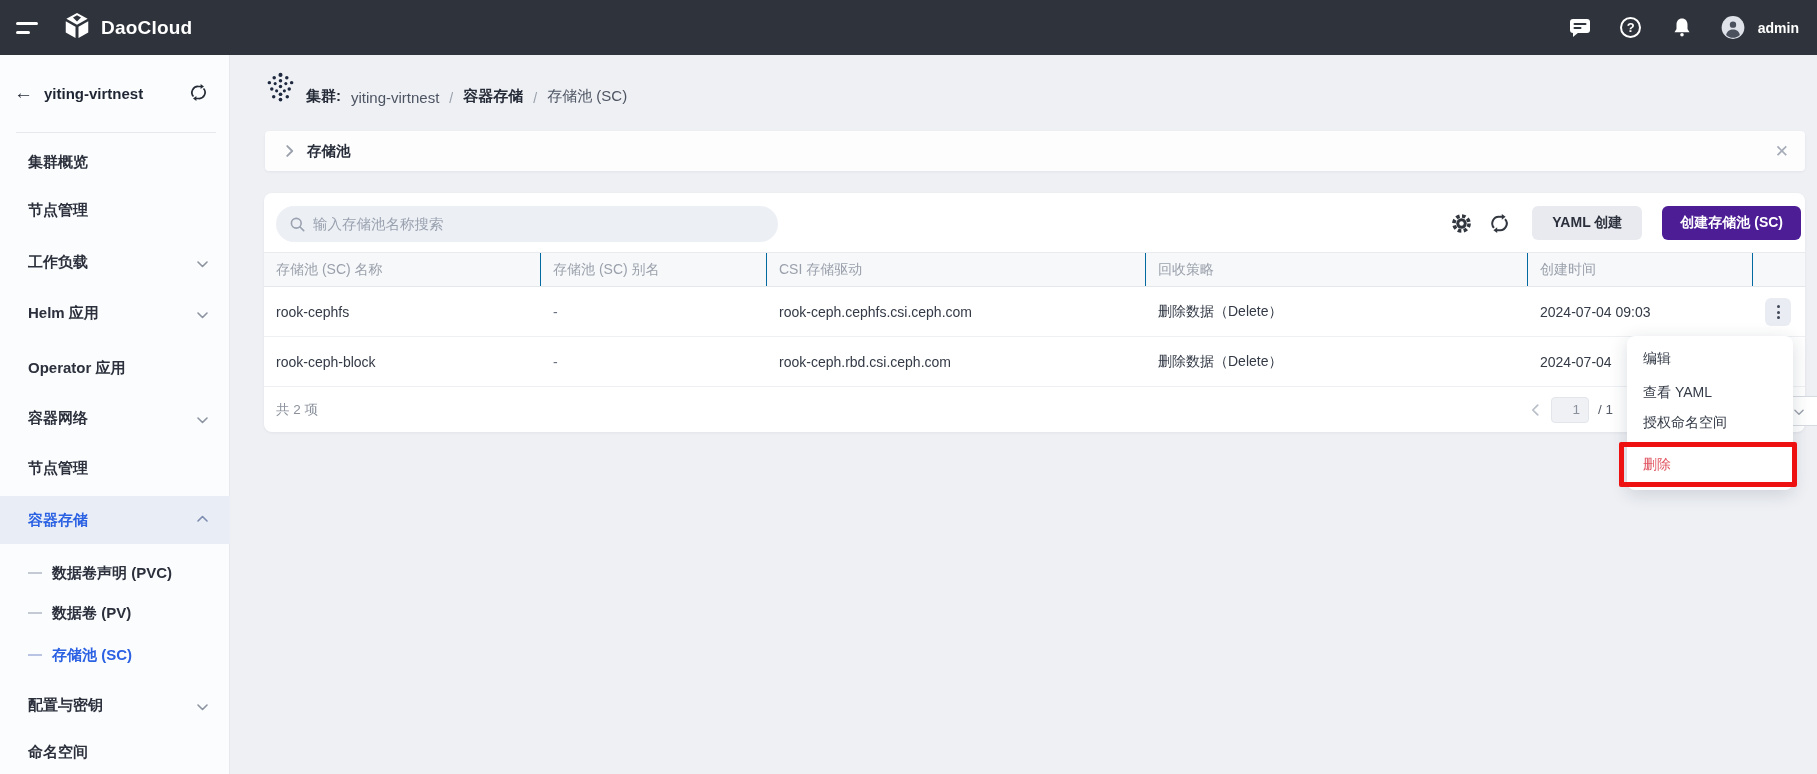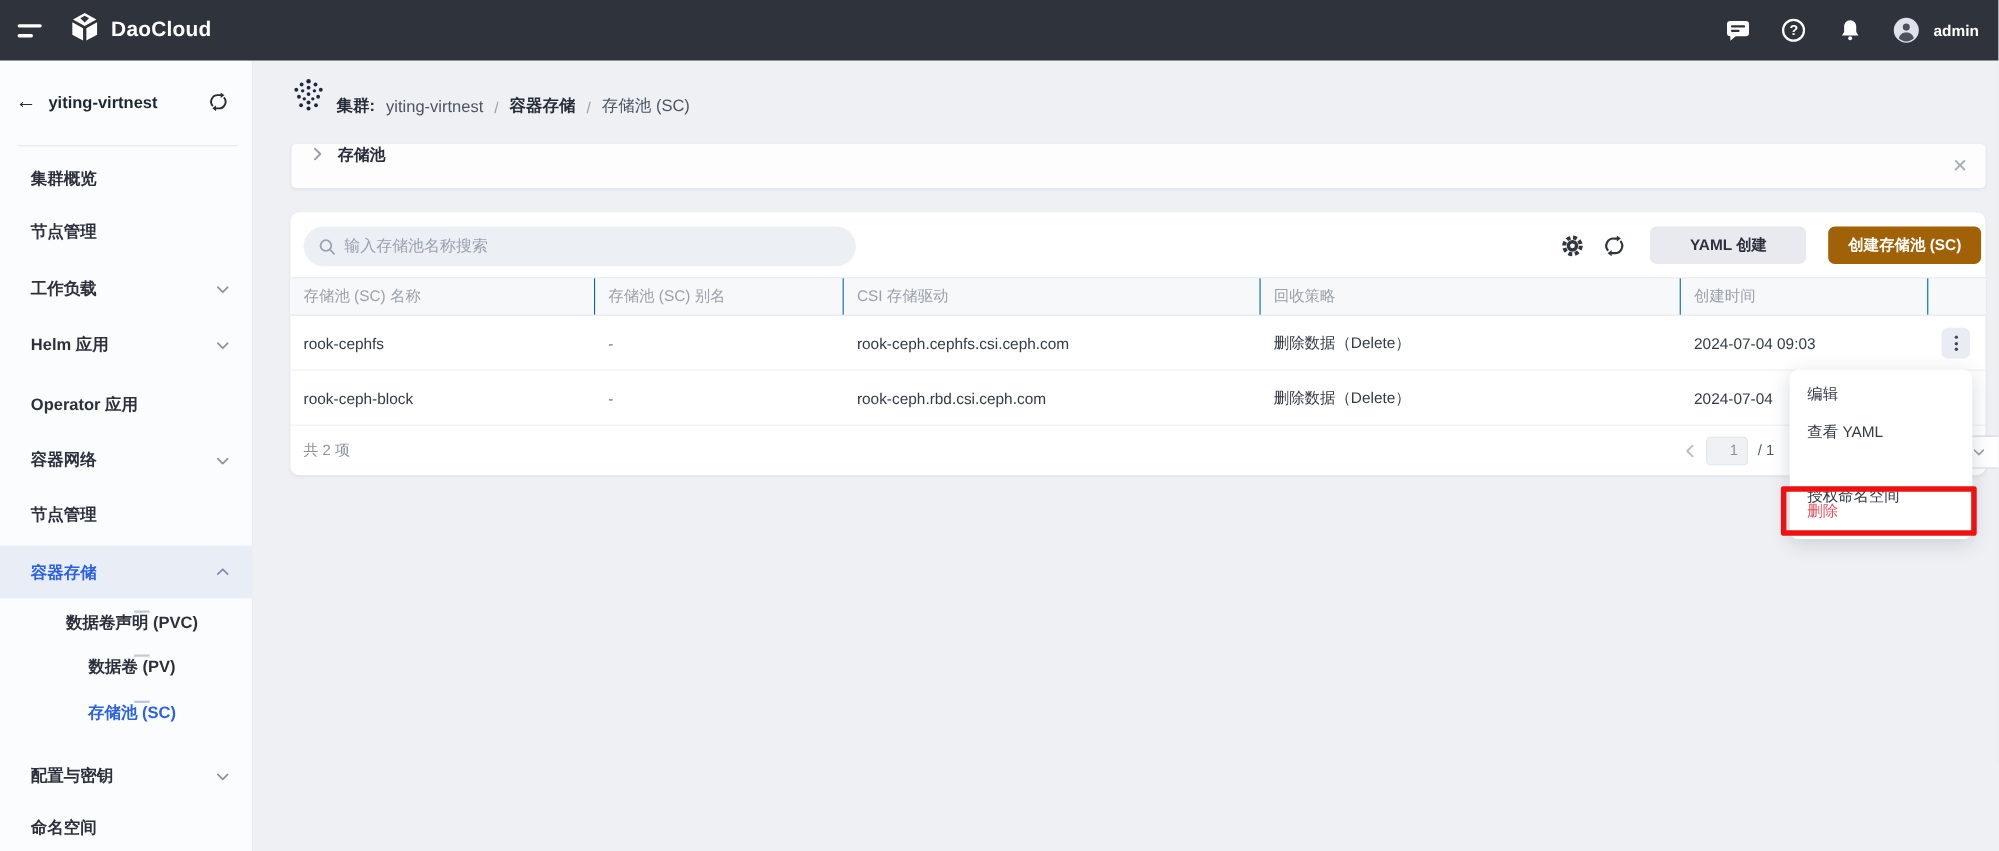--- a/index.html
+++ b/index.html
@@ -29,35 +29,35 @@
   .cluster-name { position:absolute; left:44px; top:30px; font-size:15px; font-weight:bold; color:#1f2633; }
   .sync-icon { position:absolute; right:22px; top:29px; cursor:pointer; }
   .sb-item { position:absolute; left:0; width:230px; height:48px; display:flex; align-items:center;
              font-size:15px; color:#2b303c; cursor:pointer; }
   .sb-item .lbl { margin-left:28px; font-weight:600; }
   .sb-item .chev { position:absolute; right:22px; color:#8d94a1; }
   .sb-item.active-parent { background:#e9edf5; }
   .sb-item.active-parent .lbl { color:#2b61e3; }
   .sb-item.active-parent .chev { color:#7d8cb0; transform:rotate(180deg); }
   .sb-sub { position:absolute; left:0; width:230px; height:36px; display:flex; align-items:center;
-            font-size:15px; color:#2b303c; cursor:pointer;flex-direction:column; }
+            font-size:15px; color:#2b303c; cursor:pointer; }
   .sb-sub .dash { width:14px; height:2px; background:#c4cad4; margin-left:28px; }
   .sb-sub .lbl { margin-left:10px; font-weight:600; }
   .sb-sub.selected .lbl { color:#2b61e3; }
   .sb-sub.selected .dash { background:#b9c4e4; }
 
   
   .breadcrumb { position:absolute; left:265px; top:70px; height:36px; display:flex; align-items:flex-end; gap:10px; z-index:5; }
   .bc-strong { font-size:15px; font-weight:bold; color:#262c38; }
   .bc-plain  { font-size:15px; color:#4d5462; }
   .bc-sep    { font-size:14px; color:#9aa1ac; }
 
   
   .banner { position:absolute; left:265px; top:131px; width:1540px; height:40px; background:#fdfdfe;
-            border-radius:4px; box-shadow:0 1px 3px rgba(30,40,60,.06); display:flex; align-items:flex-start; z-index:5; }
+            border-radius:4px; box-shadow:0 1px 3px rgba(30,40,60,.06); display:flex; align-items:center; z-index:5; }
   .banner .bchev { margin-left:18px; color:#9aa1ac; transform:rotate(-90deg); cursor:pointer; }
   .banner-title { margin-left:12px; font-size:14.5px; font-weight:bold; color:#262c38; }
   .banner-close { position:absolute; right:16px; top:50%; transform:translateY(-50%); color:#a7adb8;
                   font-size:17px; line-height:1; cursor:pointer; }
 
   
   .card { position:absolute; left:264px; top:193px; width:1541px; height:239px; background:#ffffff;
           border-radius:8px; box-shadow:0 1px 3px rgba(30,40,60,.06); z-index:5; }
   .toolbar { position:absolute; left:0; top:0; width:100%; height:59px; }
   .search-pill { position:absolute; left:12px; top:13px; width:502px; height:36px; background:#eceff4;
@@ -65,22 +65,22 @@
   .search-pill svg { margin-left:14px; }
   .search-pill input { flex:1; border:none; outline:none; background:transparent; font-size:14.5px;
                        color:#4c1d95; margin-left:8px; margin-right:14px;
                        font-family:"Liberation Sans","DejaVu Sans",sans-serif; }
   .search-pill input::placeholder { color:#9aa2b0; }
   .toolbar-right { position:absolute; right:4px; top:12px; height:36px; display:flex; align-items:center; }
   .icon-btn { width:26px; height:26px; display:flex; align-items:center; justify-content:center; cursor:pointer; }
   .gap18 { width:12px; } .gap22 { width:20px; }
   .btn { height:34px; border:none; border-radius:6px; font-size:14px; cursor:pointer;
          font-family:"Liberation Sans","DejaVu Sans",sans-serif; }
-  .btn-gray { background:#e8eaef; color:#2b303c; padding:0 36px; font-weight:600; }
-  .btn-blue { background:#a16207; color:#ffffff; padding:0 18px; font-weight:600; margin-left:20px; }
+  .btn-gray { background:#e8eaef; color:#2b303c; padding:0 20px; font-weight:600; }
+  .btn-blue { background:#4c1d95; color:#ffffff; padding:0 18px; font-weight:600; margin-left:20px; }
 
   
   .thead { position:absolute; left:0; top:59px; width:100%; height:35px; background:#f7f8fa;
            border-top:1px solid #e9ebef; border-bottom:1px solid #e4e7eb;
            display:grid; grid-template-columns:277px 226px 379px 382px 225px auto; }
   .th { display:flex; align-items:center; padding-left:12px; font-size:14px; color:#9ba1ac;
         border-right:1px solid #0369a1; overflow:hidden; white-space:nowrap; }
   .th:last-child { border-right:none; }
   .trow { position:absolute; left:0; width:100%; height:50px; border-bottom:1px solid #eef0f3;
           display:grid; grid-template-columns:277px 226px 379px 382px 225px auto; }
@@ -106,21 +106,21 @@
   
   .size-select { position:absolute; left:1779px; top:396px; width:90px; height:30px; background:#fff;
                  border:1px solid #d6dae1; border-radius:4px; z-index:6; display:flex; align-items:center; }
   .size-select .chev { margin-left:14px; color:#9aa1ac; }
 
   
   .ctx-menu { position:absolute; left:1627px; top:336px; width:166px; height:154px; background:#ffffff;
               border-radius:8px; box-shadow:0 4px 18px rgba(25,35,60,.16); z-index:20; }
   .ctx-item { position:absolute; left:0; width:100%; height:28px; display:flex; align-items:center;
               padding-left:16px; font-size:14px; color:#333a46; cursor:pointer; }
-  .ctx-1 { top:9px; } .ctx-2 { top:43px; } .ctx-3 { top:73px;margin-top:28px; }
+  .ctx-1 { top:9px; } .ctx-2 { top:43px; } .ctx-3 { top:73px; }
   .ctx-danger { top:115px; color:#e05260; }
 
   
   .annotation { position:absolute; left:1619px; top:442px; width:178px; height:45px;
                 border:5px solid #ee1111; border-radius:2px; z-index:30; pointer-events:none; }
 
   .chev { display:inline-block; }
 </style>
 </head>
 <body>

